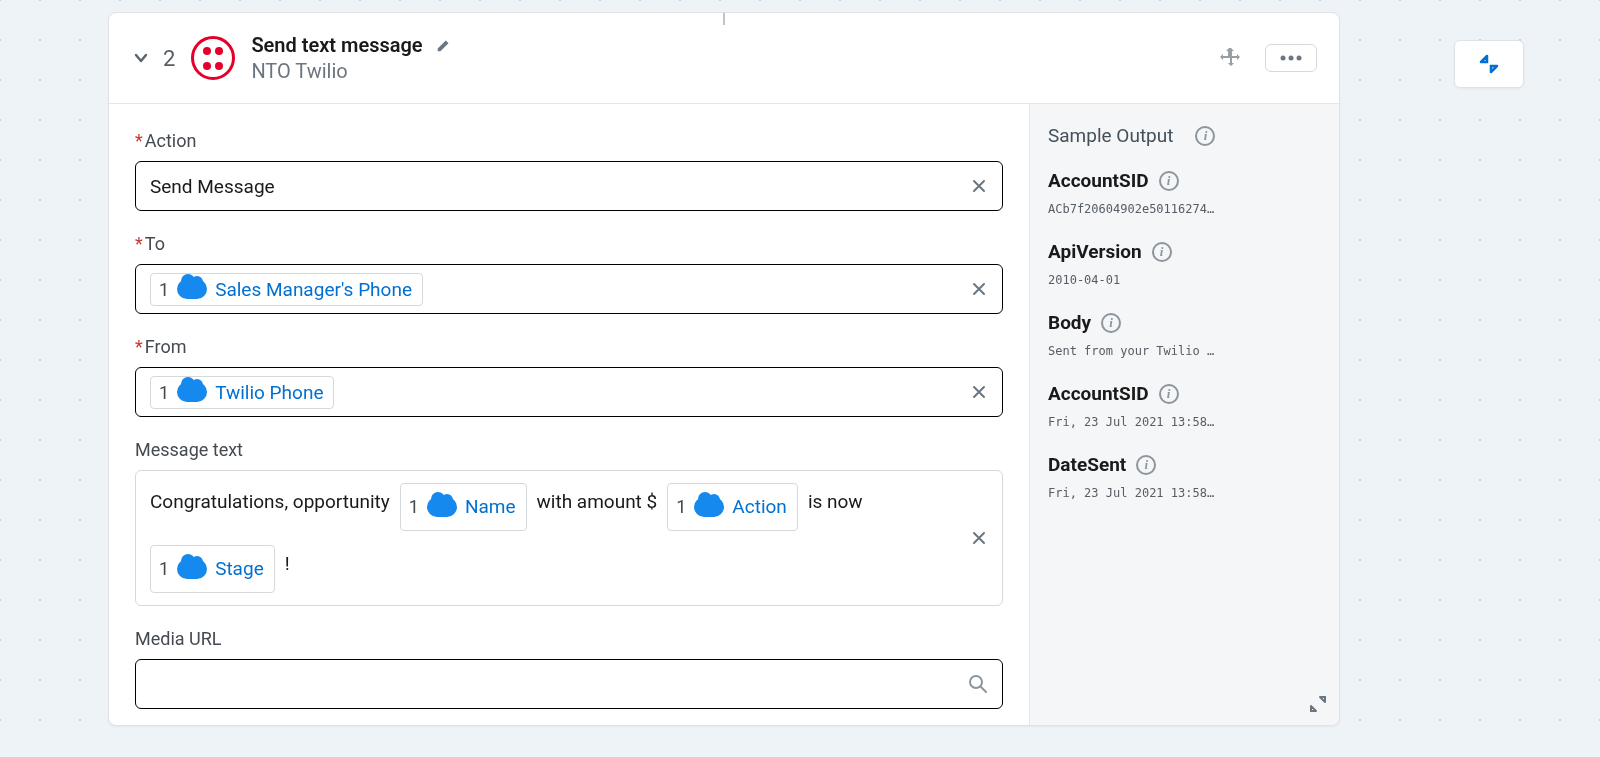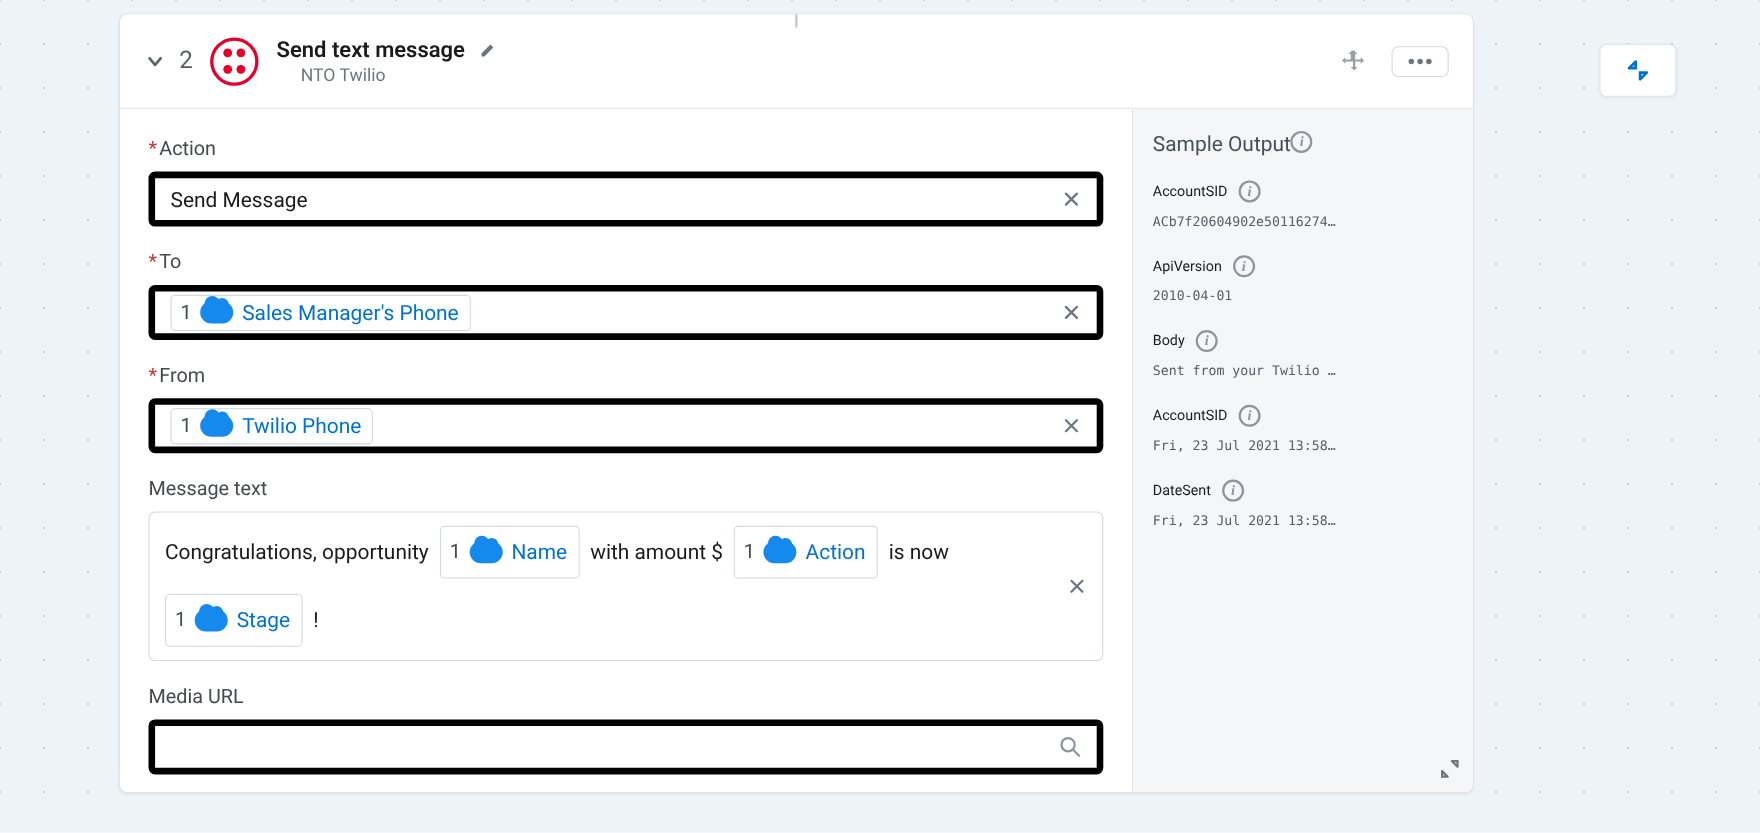--- a/index.html
+++ b/index.html
@@ -59,39 +59,39 @@
     }
     .app-icon .dot {
       width: 8px; height: 8px;
       border-radius: 50%;
       background: #e4002b;
     }
     .titles { flex: 1; }
     .title-row { display: flex; align-items: center; gap: 12px; }
     .title { font-size: 20px; font-weight: 600; color: #1a1a1a; }
     .edit-icon { color: #6b7680; cursor: pointer; }
-    .subtitle { font-size: 16px; color: #6b7680; margin-top: 2px; margin-left: 22px; }
+    .subtitle { font-size: 20px; color: #6b7680; margin-top: 2px; }
     .header-right { display: flex; align-items: center; gap: 18px; }
     .move-icon { color: #6b7680; cursor: move; padding: 4px; }
     .more-btn {
       border: 1px solid #d4d9de;
       border-radius: 6px;
       padding: 10px 14px;
       cursor: pointer;
       background: #fff;
       color: #6b7680;
       display: flex; align-items: center; justify-content: center;
     }
     .card-body { display: flex; }
     .form-area { flex: 1; padding: 26px 26px 16px 26px; }
     .form-group { margin-bottom: 22px; }
     .label { font-size: 18px; color: #444a50; margin-bottom: 10px; display: block; }
     .label .req { color: #c23934; margin-right: 2px; }
     .input-box {
-      border: 6px solid #000000;
+      border: 1px solid #000000;
       border-radius: 6px;
       display: flex;
       align-items: center;
       padding: 0 14px;
       min-height: 50px;
       position: relative;
       flex-wrap: wrap;
       gap: 8px;
     }
     .input-box .text { font-size: 19px; color: #1a1a1a; }
@@ -136,47 +136,47 @@
     .pill .sf-cloud::after { width: 12px; height: 12px; top: -3px; right: 4px; }
     .pill .pill-label { color: #0070d2; font-size: 19px; }
     .message-box {
       border: 1px solid #d4d9de;
       border-radius: 6px;
       padding: 12px 50px 12px 14px;
       position: relative;
       min-height: 100px;
       display: flex;
       flex-wrap: wrap;
-      align-items: center;
+      align-items: flex-start;
       gap: 10px;
       row-gap: 14px;
       line-height: 2;
     }
     .message-box .msg-text { font-size: 19px; color: #1a1a1a; }
     .message-box .clear-btn { top: 50%; }
     .output-panel {
       width: 310px;
       background: #f5f6f8;
       padding: 20px 18px;
       border-left: 1px solid #e3e7ec;
       border-bottom-right-radius: 8px;
       position: relative;
     }
-    .output-title-row { display: flex; align-items: flex-start; gap: 0; margin-bottom: 22px; }
+    .output-title-row { display: flex; align-items: center; gap: 22px; margin-bottom: 22px; }
     .output-title { font-size: 19px; color: #44505a; }
     .info-circle {
       width: 20px; height: 20px;
       border: 2px solid #8c959e; border-radius: 50%;
       display: inline-flex; align-items: center; justify-content: center;
       font-size: 13px; font-weight: bold; color: #8c959e;
       font-style: italic; font-family: serif;
     }
     .output-item { margin-bottom: 24px; }
     .output-key-row { display: flex; align-items: center; gap: 10px; margin-bottom: 10px; }
-    .output-key { font-size: 13px; font-weight: 400; color: #1a1a1a; }
+    .output-key { font-size: 19px; font-weight: 700; color: #1a1a1a; }
     .output-value {
       font-family: "SFMono-Regular", Consolas, monospace;
       font-size: 12px;
       color: #555d65;
       white-space: nowrap;
       overflow: hidden;
       text-overflow: ellipsis;
     }
     .expand-corner {
       position: absolute;

